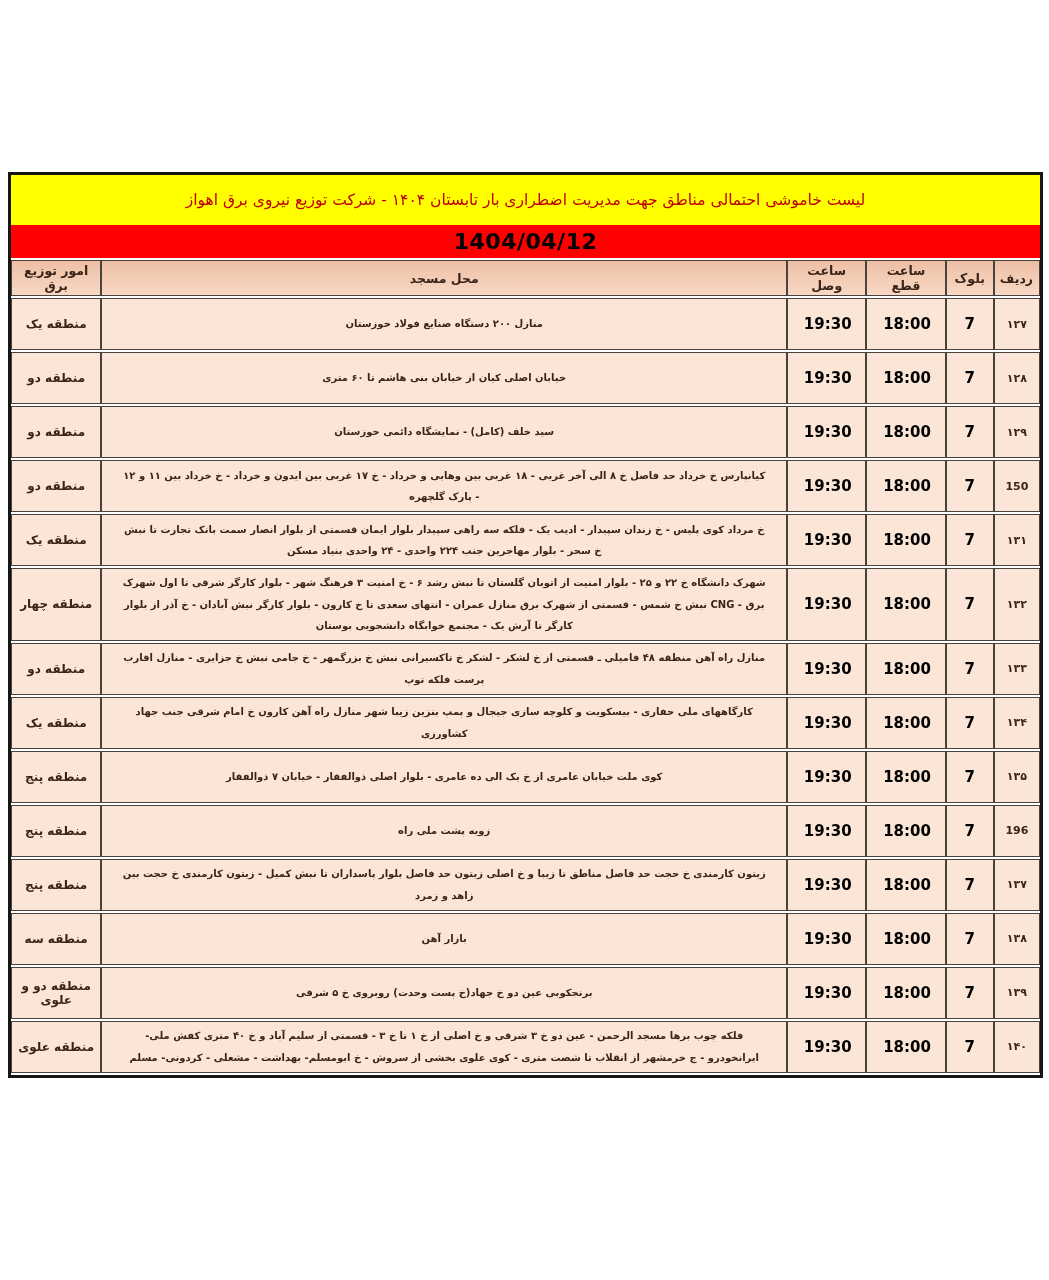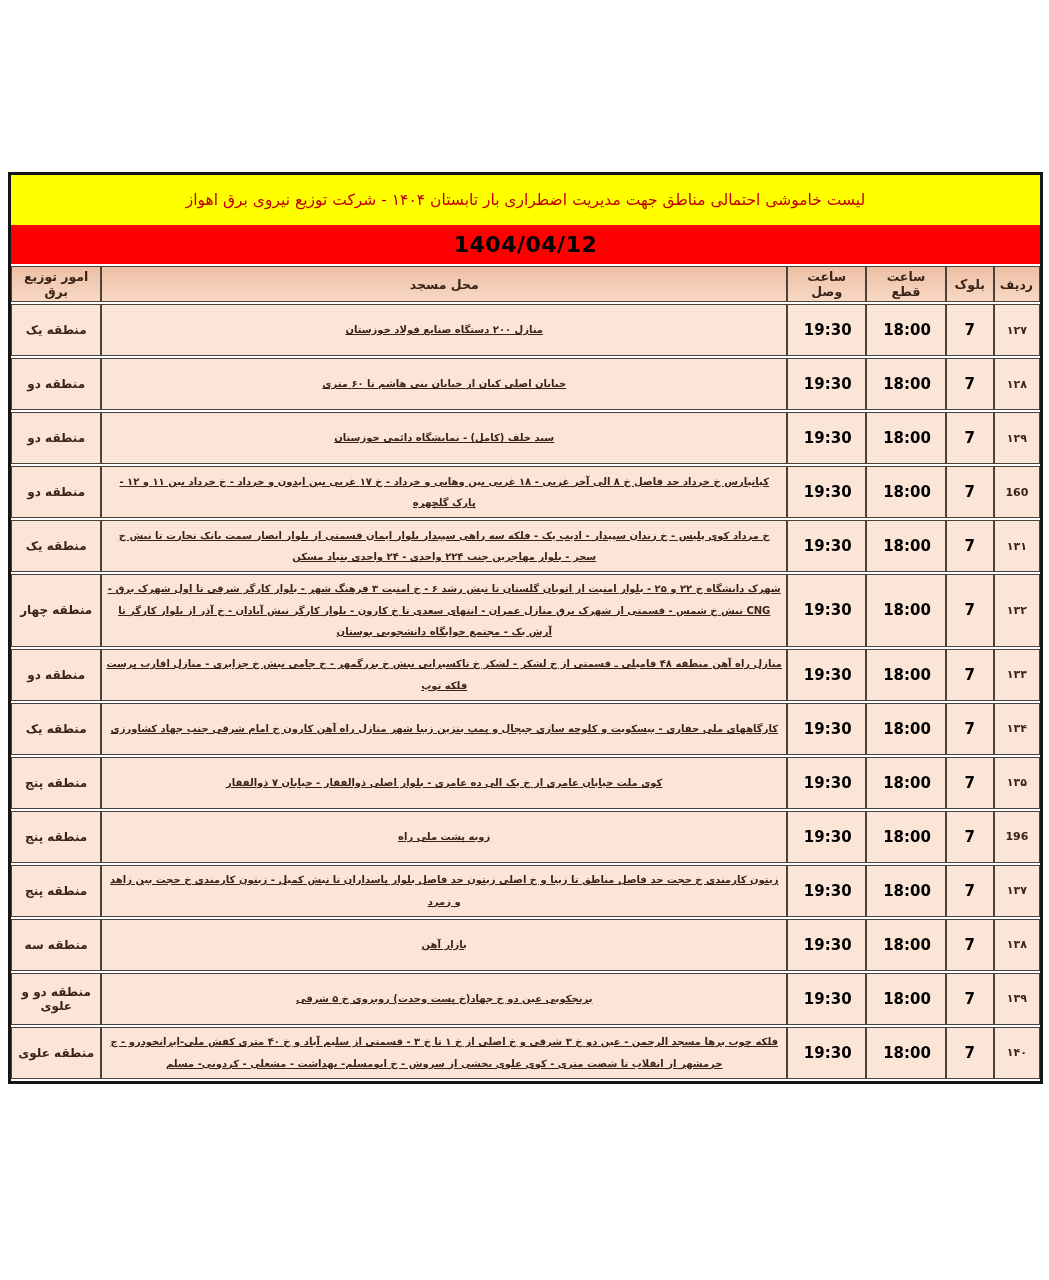--- a/index.html
+++ b/index.html
@@ -15,38 +15,38 @@
     background:var(--title-bg,#ffff00);
     min-height:50px;display:flex;align-items:center;justify-content:center;
     padding:0 12px;
   }
   .title-text{
     color:var(--title-text,#c00000);font-weight:normal;font-size:15.5px;
     direction:rtl;text-align:center;
   }
   .date-bar{
     background:var(--date-bg,#ff0000);
-    height:39px;display:flex;align-items:center;justify-content:center;
+    height:33px;display:flex;align-items:center;justify-content:center;
   }
   .date-text{color:#000000;font-weight:bold;font-size:22px;letter-spacing:.5px;}
   table{
     width:100%;direction:rtl;border-collapse:separate;border-spacing:0 2px;
     table-layout:fixed;background:#ffffff;
   }
   th,td{
     border:1px solid var(--border,#4a423c);box-sizing:border-box;
     font-weight:bold;color:#3a241a;vertical-align:middle;text-align:center;
     padding:2px 6px;overflow:hidden;
   }
   th{
     background:linear-gradient(180deg,var(--header-bg-top,#edbfa5),var(--header-bg-bottom,#f8d8c4));
     height:31px;font-size:12.5px;
   }
   td{background:var(--row-bg,#fbe5d6);height:52px;}
-  td.loc{font-size:10px;line-height:2.15;padding:3px 4px;text-decoration:underline;}
+  td.loc{font-size:10px;line-height:2.15;padding:3px 19px;}
   td.time{font-size:15px;color:#000000;direction:ltr;padding-left:8px;}
   td.block{font-size:15px;color:#000000;}
   td.rownum{font-size:11px;}
   td.region{font-size:12px;}
 </style>
 </head>
 <body>
 
 <div class="sheet">
   <div class="title-bar">
@@ -93,21 +93,21 @@
       </tr>
       <tr>
         <td class="rownum">۱۲۹</td>
         <td class="block">7</td>
         <td class="time">18:00</td>
         <td class="time">19:30</td>
         <td class="loc">سید خلف (کامل) - نمایشگاه دائمی خوزستان</td>
         <td class="region">منطقه دو</td>
       </tr>
       <tr>
-        <td class="rownum">160</td>
+        <td class="rownum">150</td>
         <td class="block">7</td>
         <td class="time">18:00</td>
         <td class="time">19:30</td>
         <td class="loc">کیانپارس خ خرداد حد فاصل خ ۸ الی آخر غربی - ۱۸ غربی بین وهابی و خرداد - خ ۱۷ غربی بین ایدون و خرداد - خ خرداد بین ۱۱ و ۱۲ - پارک گلچهره</td>
         <td class="region">منطقه دو</td>
       </tr>
       <tr>
         <td class="rownum">۱۳۱</td>
         <td class="block">7</td>
         <td class="time">18:00</td>

